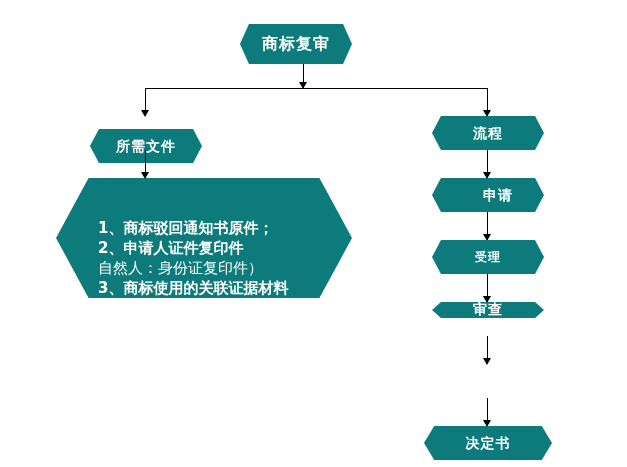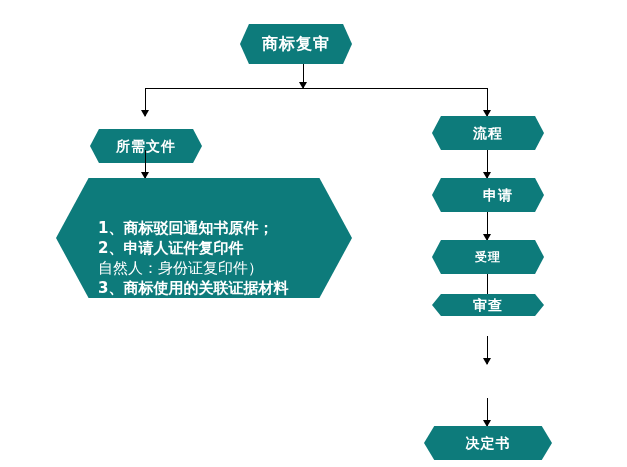--- a/index.html
+++ b/index.html
@@ -134,21 +134,21 @@
   <div class="vline" style="left:487px; top:212px; height:28px;"></div>
   <div class="arrowhead" style="left:483px; top:234px;"></div>
 
   <div class="hex" style="left:432px; top:240px; width:112px; height:34px;">
     <span class="hex-label" style="font-size:12px;">受理</span>
   </div>
 
   <div class="vline" style="left:487px; top:274px; height:28px;"></div>
   <div class="arrowhead" style="left:483px; top:296px;"></div>
 
-  <div class="hex" style="left:432px; top:294px; width:112px; height:22px;">
+  <div class="hex" style="left:432px; top:302px; width:112px; height:16px;font-family:Liberation Mono, monospace;">
     <span class="hex-label" style="font-size:14px;">审查</span>
   </div>
 
   <div class="vline" style="left:487px; top:336px; height:28px;"></div>
   <div class="arrowhead" style="left:483px; top:358px;"></div>
 
 
   <div class="vline" style="left:487px; top:398px; height:28px;"></div>
   <div class="arrowhead" style="left:483px; top:420px;"></div>
 

